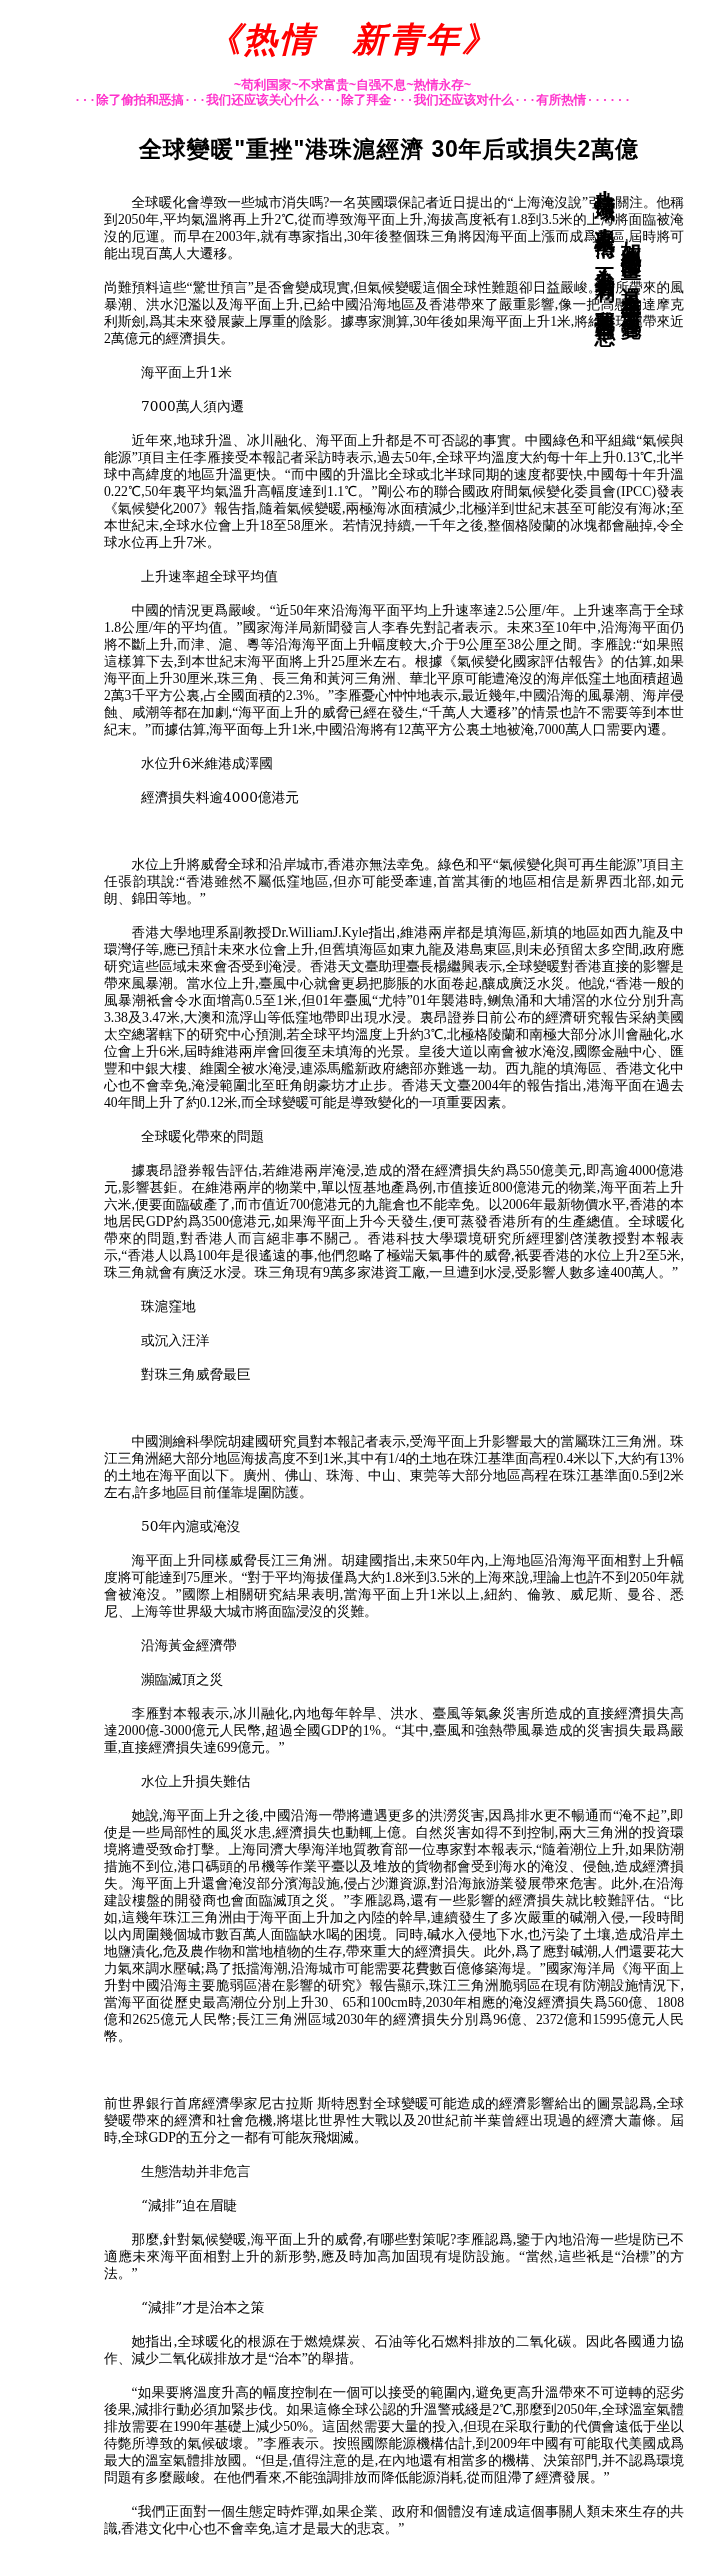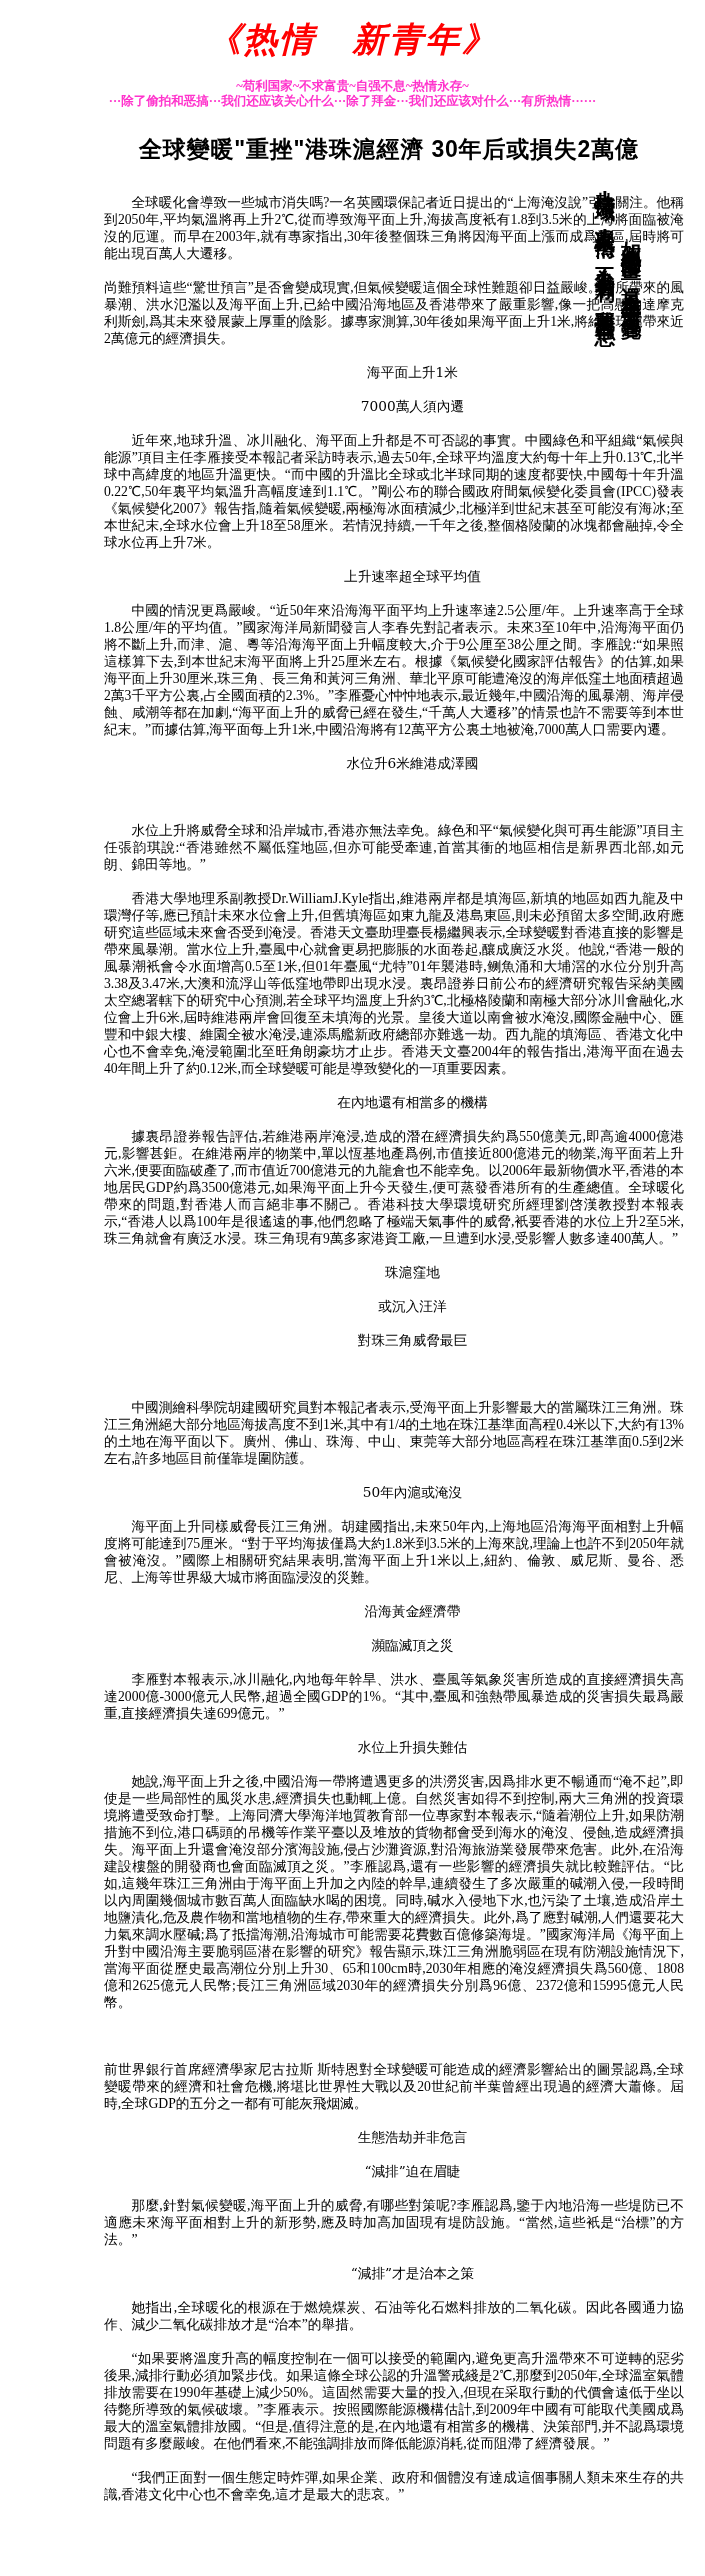--- a/index.html
+++ b/index.html
@@ -1,35 +1,35 @@
 <!DOCTYPE html>
 <html style="--title_red: #ff0000; --slogan_pink: #ff33cc; --jojo_red: #ff2222; --url_red: #ff0000; --text_black: #000000;font-size:12.5px"><head>
 <meta charset="utf-8">
 <style>
   html,body{margin:0;padding:0;background:#fff;}
   .page{position:relative;width:587px;min-height:2576px;margin:0 auto;background:#fff;
         font-family:"DejaVu Serif","Liberation Serif",serif;color:var(--text_black,#000);}
   .masthead{text-align:center;padding-top:17px;}
   .mag-title{margin:0 0 15.7px 0;color:var(--title_red,#ff0000);font-size:34px;font-weight:bold;
              font-style:italic;letter-spacing:2.4px;font-family:"DejaVu Serif",serif;}
-  .slogan{color:var(--slogan_pink,#ff33cc);font-family:Liberation Serif, serif;
+  .slogan{color:var(--slogan_pink,#ff33cc);font-family:Liberation Mono, monospace;
           font-weight:bold;font-size:12.5px;line-height:15px;}
   
   .vbanner{position:absolute;writing-mode:vertical-rl;text-orientation:upright;
            font-family:"Liberation Sans",sans-serif;font-weight:bold;font-size:20.4px;
            letter-spacing:3.1px;color:#000;line-height:23.5px;}
   .vcol-inner{top:175px;right:30px;}
   .vcol-outer{top:225px;right:3.9px;}
   
   .article{width:580px;margin:27px 0 0 45px;font-size:13.7px;line-height:17px;}
   .headline{font-family:"Liberation Sans",sans-serif;font-size:23px;line-height:27px;
             font-weight:bold;margin:7.8px 0 31px 35px;letter-spacing:0.8px;color:#000;}
   .para{margin:17px 0;text-align:justify;font-family:Liberation Serif, serif;}
   .para.indent{text-indent:2em;}
-  .subhead{font-size:13.7px;line-height:17px;font-weight:normal;margin:17px 0;padding-left:2.7em;text-align:center;}
+  .subhead{font-size:13.7px;line-height:17px;font-weight:normal;margin:17px 0;padding-left:2.7em;}
   .gap-before{margin-top:50px;}
 </style>
 </head>
 <body>
 
 <div class="page">
 
   <header class="masthead">
     <h1 class="mag-title">《热情　新青年》</h1>
     <div class="slogan">~苟利国家~不求富贵~自强不息~热情永存~</div>
@@ -43,23 +43,24 @@
     <h2 class="headline">全球變暖"重挫"港珠滬經濟 30年后或損失2萬億</h2>
 
     <p class="para indent">全球暖化會導致一些城市消失嗎?一名英國環保記者近日提出的“上海淹沒說”引人關注。他稱到2050年,平均氣溫將再上升2℃,從而導致海平面上升,海拔高度衹有1.8到3.5米的上海將面臨被淹沒的厄運。而早在2003年,就有專家指出,30年後整個珠三角將因海平面上漲而成爲澤區,屆時將可能出現百萬人大遷移。</p>
     <p class="para">尚難預料這些“驚世預言”是否會變成現實,但氣候變暖這個全球性難題卻日益嚴峻。它所帶來的風暴潮、洪水氾濫以及海平面上升,已給中國沿海地區及香港帶來了嚴重影響,像一把高懸的達摩克利斯劍,爲其未來發展蒙上厚重的陰影。據專家測算,30年後如果海平面上升1米,將給港珠滬帶來近2萬億元的經濟損失。</p>
     <h3 class="subhead">海平面上升1米</h3>
     <h3 class="subhead">7000萬人須內遷</h3>
     <p class="para indent">近年來,地球升溫、冰川融化、海平面上升都是不可否認的事實。中國綠色和平組織“氣候與能源”項目主任李雁接受本報記者采訪時表示,過去50年,全球平均溫度大約每十年上升0.13℃,北半球中高緯度的地區升溫更快。“而中國的升溫比全球或北半球同期的速度都要快,中國每十年升溫0.22℃,50年裏平均氣溫升高幅度達到1.1℃。”剛公布的聯合國政府間氣候變化委員會(IPCC)發表《氣候變化2007》報告指,隨着氣候變暖,兩極海冰面積減少,北極洋到世紀末甚至可能沒有海冰;至本世紀末,全球水位會上升18至58厘米。若情況持續,一千年之後,整個格陵蘭的冰塊都會融掉,令全球水位再上升7米。</p>
     <h3 class="subhead">上升速率超全球平均值</h3>
     <p class="para indent">中國的情況更爲嚴峻。“近50年來沿海海平面平均上升速率達2.5公厘/年。上升速率高于全球1.8公厘/年的平均值。”國家海洋局新聞發言人李春先對記者表示。未來3至10年中,沿海海平面仍將不斷上升,而津、滬、粵等沿海海平面上升幅度較大,介于9公厘至38公厘之間。李雁說:“如果照這樣算下去,到本世紀末海平面將上升25厘米左右。根據《氣候變化國家評估報告》的估算,如果海平面上升30厘米,珠三角、長三角和黃河三角洲、華北平原可能遭淹沒的海岸低窪土地面積超過2萬3千平方公裏,占全國面積的2.3%。”李雁憂心忡忡地表示,最近幾年,中國沿海的風暴潮、海岸侵蝕、咸潮等都在加劇,“海平面上升的威脅已經在發生,“千萬人大遷移”的情景也許不需要等到本世紀末。”而據估算,海平面每上升1米,中國沿海將有12萬平方公裏土地被淹,7000萬人口需要內遷。</p>
     <h3 class="subhead">水位升6米維港成澤國</h3>
+    <h3 class="subhead">經濟損失料逾4000億港元</h3>
     <p class="para indent gap-before">水位上升將威脅全球和沿岸城市,香港亦無法幸免。綠色和平“氣候變化與可再生能源”項目主任張韵琪說:“香港雖然不屬低窪地區,但亦可能受牽連,首當其衝的地區相信是新界西北部,如元朗、錦田等地。”</p>
     <p class="para indent">香港大學地理系副教授Dr.WilliamJ.Kyle指出,維港兩岸都是填海區,新填的地區如西九龍及中環灣仔等,應已預計未來水位會上升,但舊填海區如東九龍及港島東區,則未必預留太多空間,政府應研究這些區域未來會否受到淹浸。香港天文臺助理臺長楊繼興表示,全球變暖對香港直接的影響是帶來風暴潮。當水位上升,臺風中心就會更易把膨脹的水面卷起,釀成廣泛水災。他說,“香港一般的風暴潮衹會令水面增高0.5至1米,但01年臺風“尤特”01年襲港時,鲗魚涌和大埔滘的水位分別升高3.38及3.47米,大澳和流浮山等低窪地帶即出現水浸。裏昂證券日前公布的經濟研究報告采納美國太空總署轄下的研究中心預測,若全球平均溫度上升約3℃,北極格陵蘭和南極大部分冰川會融化,水位會上升6米,屆時維港兩岸會回復至未填海的光景。皇後大道以南會被水淹沒,國際金融中心、匯豐和中銀大樓、維園全被水淹浸,連添馬艦新政府總部亦難逃一劫。西九龍的填海區、香港文化中心也不會幸免,淹浸範圍北至旺角朗豪坊才止步。香港天文臺2004年的報告指出,港海平面在過去40年間上升了約0.12米,而全球變暖可能是導致變化的一項重要因素。</p>
-    <h3 class="subhead">在內地還有相當多的機構</h3>
+    <h3 class="subhead">全球暖化帶來的問題</h3>
     <p class="para indent">據裏昂證券報告評估,若維港兩岸淹浸,造成的潛在經濟損失約爲550億美元,即高逾4000億港元,影響甚鉅。在維港兩岸的物業中,單以恆基地產爲例,市值接近800億港元的物業,海平面若上升六米,便要面臨破產了,而市值近700億港元的九龍倉也不能幸免。以2006年最新物價水平,香港的本地居民GDP約爲3500億港元,如果海平面上升今天發生,便可蒸發香港所有的生產總值。全球暖化帶來的問題,對香港人而言絕非事不關己。香港科技大學環境研究所經理劉啓漢教授對本報表示,“香港人以爲100年是很遙遠的事,他們忽略了極端天氣事件的威脅,衹要香港的水位上升2至5米,珠三角就會有廣泛水浸。珠三角現有9萬多家港資工廠,一旦遭到水浸,受影響人數多達400萬人。”</p>
     <h3 class="subhead">珠滬窪地</h3>
     <h3 class="subhead">或沉入汪洋</h3>
     <h3 class="subhead">對珠三角威脅最巨</h3>
     <p class="para indent gap-before">中國測繪科學院胡建國研究員對本報記者表示,受海平面上升影響最大的當屬珠江三角洲。珠江三角洲絕大部分地區海拔高度不到1米,其中有1/4的土地在珠江基準面高程0.4米以下,大約有13%的土地在海平面以下。廣州、佛山、珠海、中山、東莞等大部分地區高程在珠江基準面0.5到2米左右,許多地區目前僅靠堤圍防護。</p>
     <h3 class="subhead">50年內滬或淹沒</h3>
     <p class="para indent">海平面上升同樣威脅長江三角洲。胡建國指出,未來50年內,上海地區沿海海平面相對上升幅度將可能達到75厘米。“對于平均海拔僅爲大約1.8米到3.5米的上海來說,理論上也許不到2050年就會被淹沒。”國際上相關研究結果表明,當海平面上升1米以上,紐約、倫敦、威尼斯、曼谷、悉尼、上海等世界級大城市將面臨浸沒的災難。</p>
     <h3 class="subhead">沿海黃金經濟帶</h3>
     <h3 class="subhead">瀕臨滅頂之災</h3>
     <p class="para indent">李雁對本報表示,冰川融化,內地每年幹旱、洪水、臺風等氣象災害所造成的直接經濟損失高達2000億-3000億元人民幣,超過全國GDP的1%。“其中,臺風和強熱帶風暴造成的災害損失最爲嚴重,直接經濟損失達699億元。”</p>

